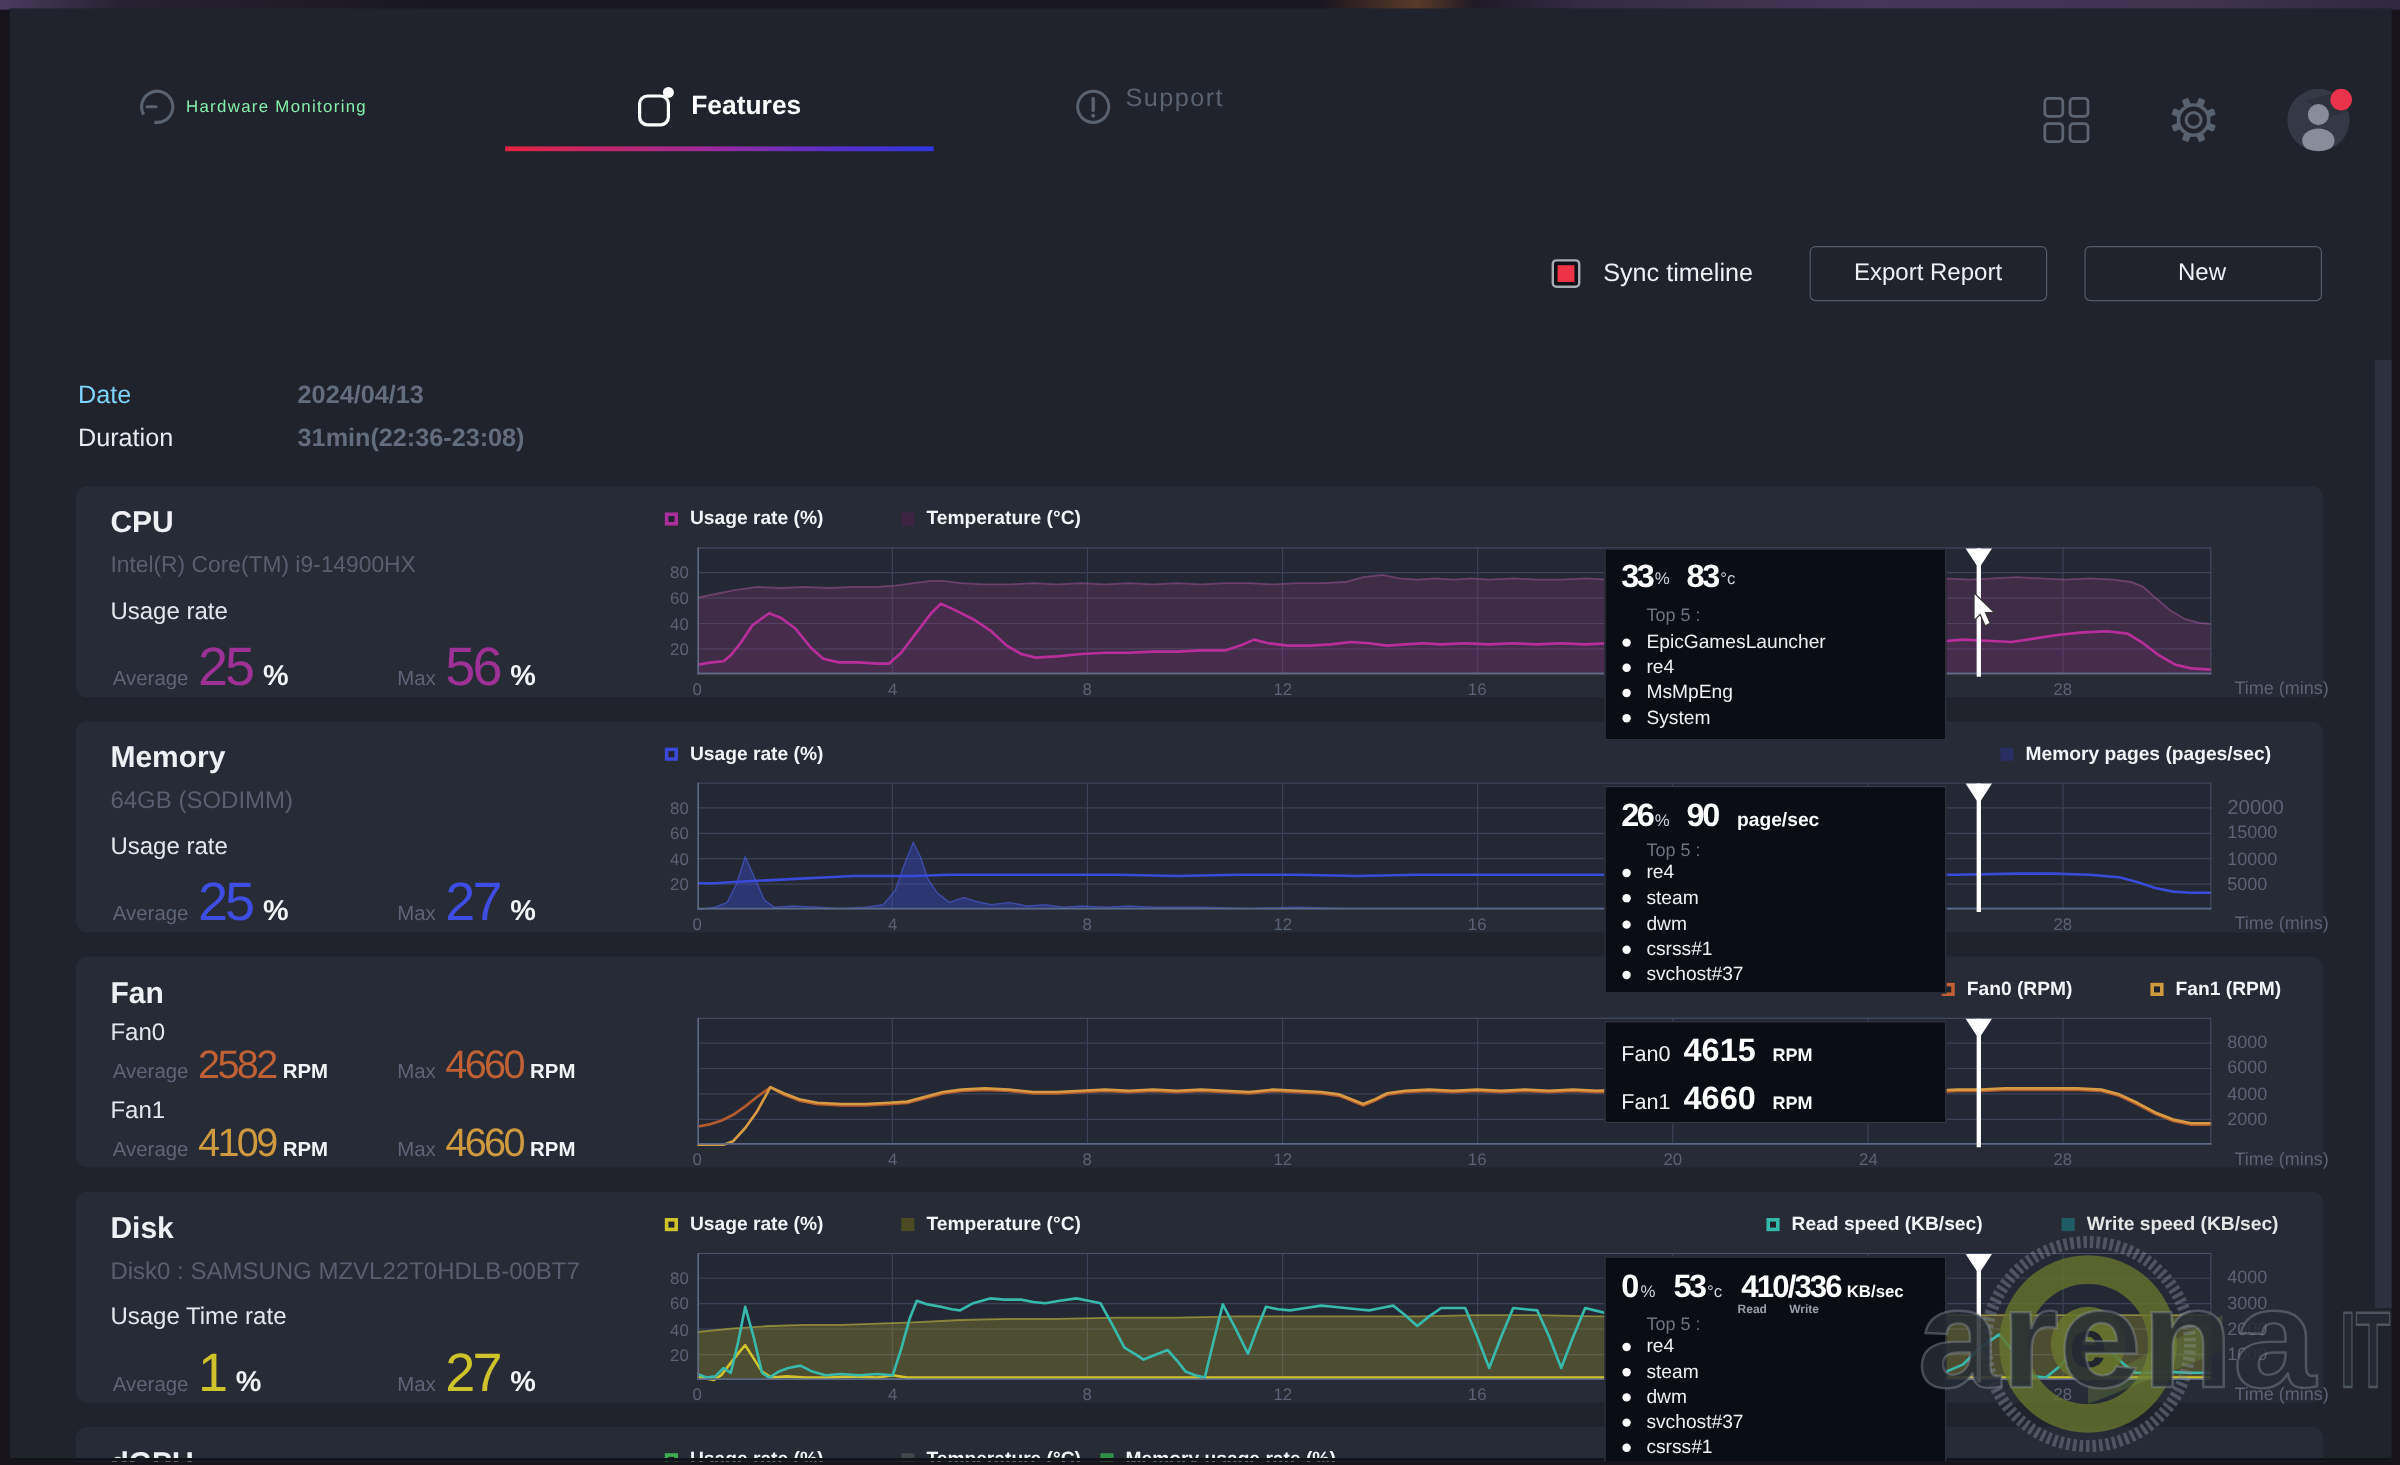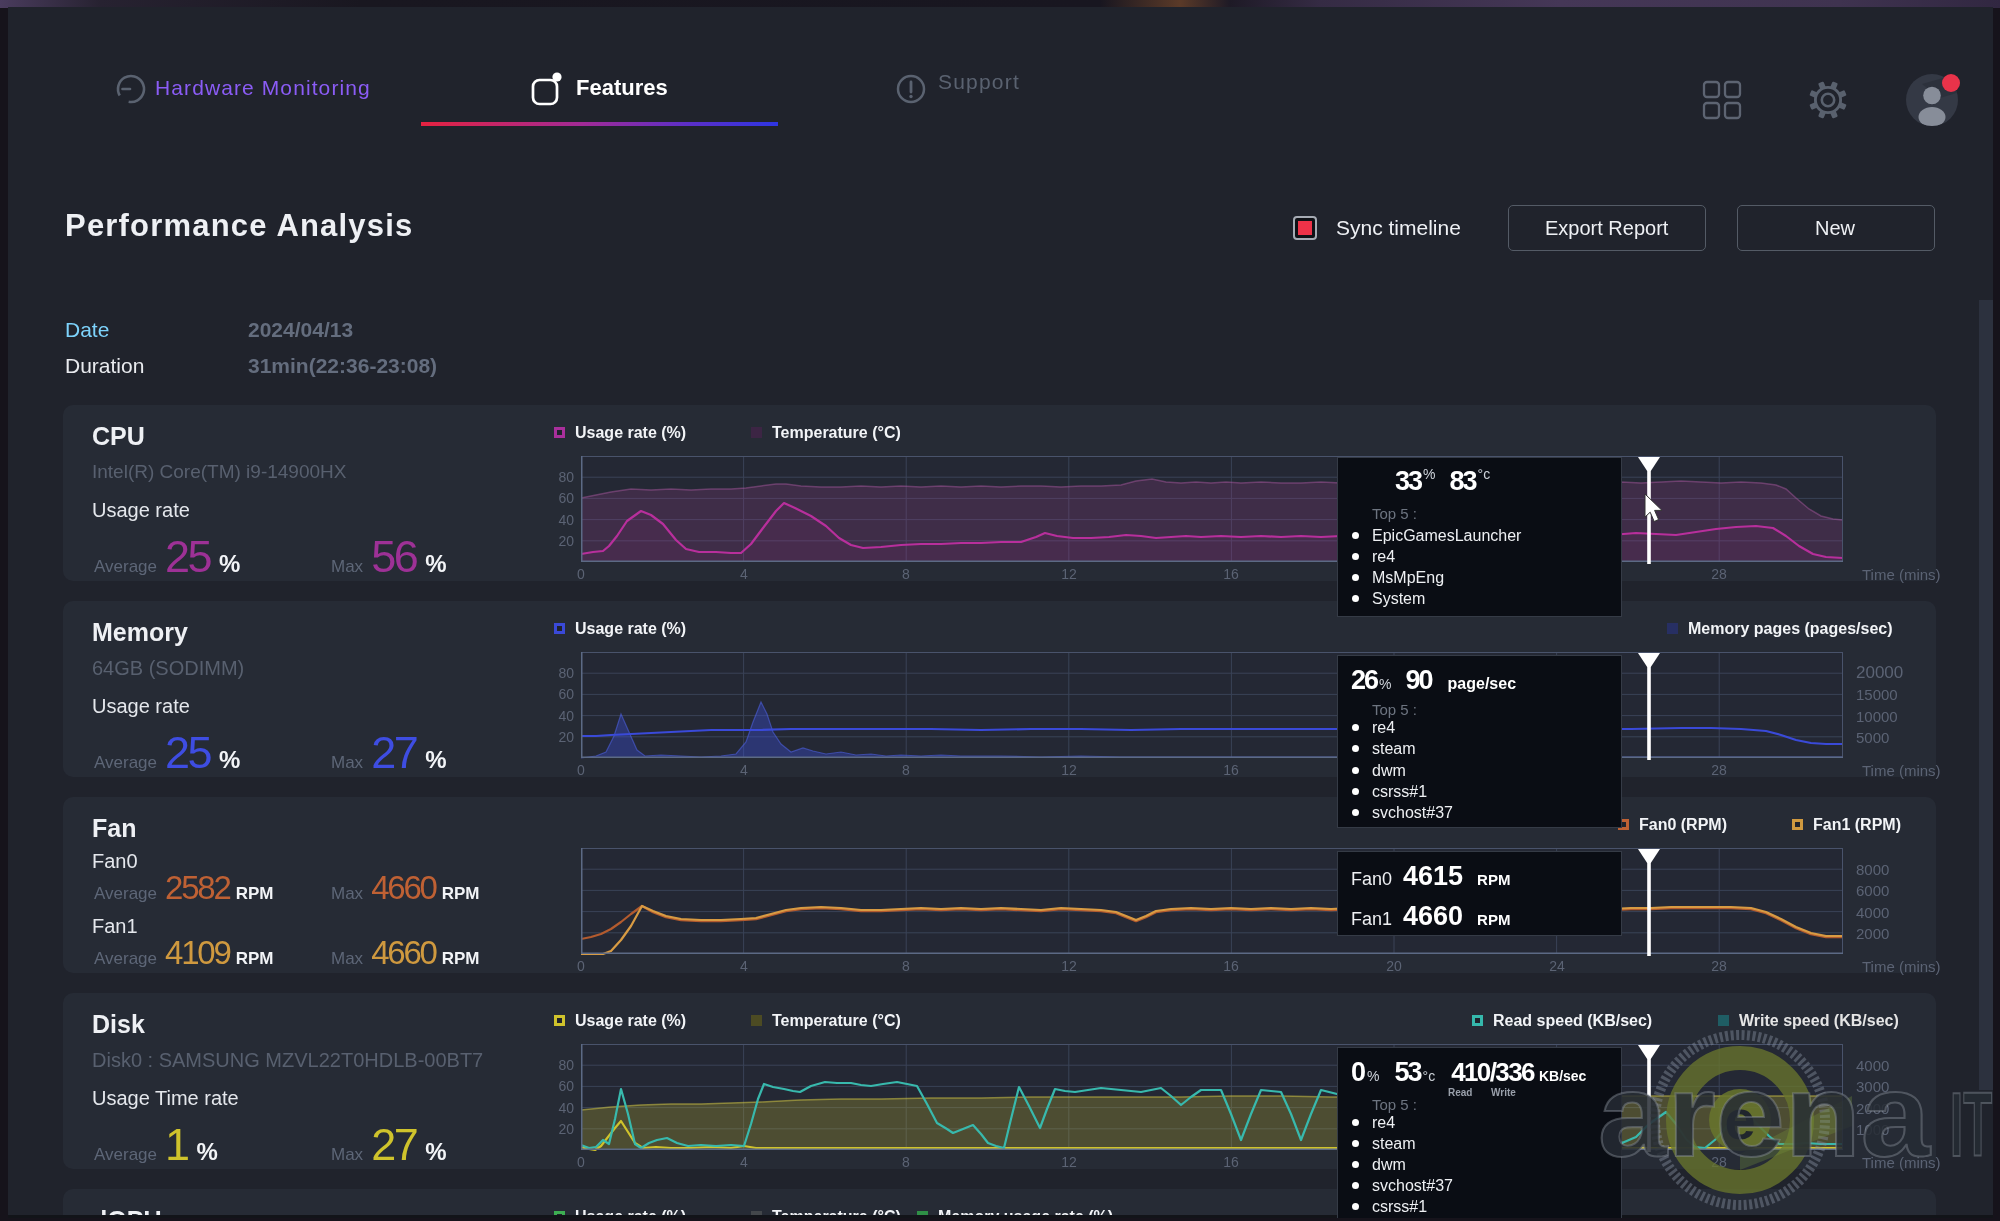--- a/index.html
+++ b/index.html
@@ -17,21 +17,21 @@
 .axlbl{position:absolute;color:#5b6374;font-size:14px;white-space:nowrap}
 </style></head><body>
 
 <div class="abs" style="left:0;top:0;width:2000px;height:8px;background:linear-gradient(90deg,#4a3c5e 0%,#272231 5%,#191720 18%,#181620 55%,#5b3a28 59%,#1e1a26 61.5%,#352b44 66%,#453757 78%,#3f3350 92%,#312741 100%)"></div>
 <div class="win">
 
 <svg class="abs" style="left:107px;top:66px" width="32" height="32">
  <circle cx="16" cy="16" r="13" fill="none" stroke="#5a6270" stroke-width="2.6" stroke-dasharray="70 11.7" transform="rotate(150 16 16)"></circle>
  <line x1="7.5" y1="16" x2="15" y2="16" stroke="#5a6270" stroke-width="2.6" stroke-linecap="round"></line>
 </svg>
-<div class="lbl ctr" style="left:147px;top:81px;font-size:21px;letter-spacing:1.1px;color:#8b5cf6">Hardware Monitoring</div>
+<div class="lbl ctr" style="left:147px;top:81px;font-size:14px;letter-spacing:1.1px;color:#86efac">Hardware Monitoring</div>
 <svg class="abs" style="left:523px;top:64px" width="36" height="38">
  <rect x="2" y="9" width="24" height="24" rx="6.5" fill="none" stroke="#fff" stroke-width="2.7"></rect>
  <circle cx="26" cy="6" r="4.6" fill="#fff"></circle>
 </svg>
 <div class="lbl ctr" style="left:568px;top:81px;font-size:22px;font-weight:bold;color:#fff">Features</div>
 <div class="abs" style="left:413px;top:115px;width:357px;height:3.5px;background:linear-gradient(90deg,#e52240,#a22a96 45%,#5b2fc8 75%,#2e35e2)"></div>
 <svg class="abs" style="left:887px;top:66px" width="32" height="32">
  <circle cx="16" cy="16" r="13" fill="none" stroke="#5a6270" stroke-width="2.5"></circle>
  <line x1="16" y1="9" x2="16" y2="19" stroke="#5a6270" stroke-width="2.8" stroke-linecap="round"></line>
  <circle cx="16" cy="23.5" r="1.7" fill="#5a6270"></circle>
@@ -64,21 +64,20 @@
         </clipPath>
       </defs>
  <circle cx="26" cy="26" r="26" fill="#343945"></circle>
  <g clip-path="url(#avc)">
    <path d="M16 10 L44 2 L54 18 L34 24 Z" fill="#2c313c"></path>
    <circle cx="26" cy="21.5" r="8.8" fill="#878d99"></circle>
    <ellipse cx="26" cy="43" rx="13.5" ry="10" fill="#878d99"></ellipse>
  </g>
  <circle cx="45" cy="9" r="9" fill="#e9334a"></circle>
 </svg>
-<div class="lbl ctr t-white" style="left:57px;top:219px;font-size:31px;font-weight:bold;letter-spacing:1.2px">Performance Analysis</div>
 <div class="abs" style="left:1285px;top:209px;width:24px;height:24px;border:2px solid #a6abb4;border-radius:4px;background:#0f1116">
  <div class="abs" style="left:3px;top:3px;width:14px;height:14px;background:#ee3248"></div>
     </div>
 <div class="lbl ctr" style="left:1328px;top:221px;font-size:21px;color:#eef0f4">Sync timeline</div>
 <div class="abs" style="left:1500px;top:198px;width:198px;height:46px;border:1.5px solid #545b66;border-radius:5px"></div>
 <div class="lbl ctr t-white" style="left:1537px;top:221px;font-size:20px">Export Report</div>
 <div class="abs" style="left:1729px;top:198px;width:198px;height:46px;border:1.5px solid #545b66;border-radius:5px"></div>
 <div class="lbl ctr t-white" style="left:1807px;top:221px;font-size:20px">New</div>
 <div class="lbl ctr" style="left:57px;top:323px;font-size:21px;color:#7dd3fc">Date</div>
 <div class="lbl ctr" style="left:240px;top:323px;font-size:21px;font-weight:bold;color:#646d7e">2024/04/13</div>
@@ -341,21 +340,21 @@
     <div class="axlbl" style="left:1854px;top:1155px;transform:translateY(-50%);font-size:15px">Time (mins)</div>
 <div class="panel" style="top:1182px"></div>
 <div class="lbl ctr" style="left:84px;top:1213px;font-size:25px;font-weight:bold;color:#eef0f4">dGPU</div>
 <div class="legsq" style="left:546px;top:1204px;border:3px solid #3dae52;background:#20232c"></div>
     <div class="lbl ctr" style="left:567px;top:1210px;font-size:16px;font-weight:bold;color:#f2f4f7">Usage rate (%)</div>
 <div class="legsq" style="left:743px;top:1204px;background:#43474b"></div>
     <div class="lbl ctr" style="left:764px;top:1210px;font-size:16px;font-weight:bold;color:#f2f4f7">Temperature (°C)</div>
 <div class="legsq" style="left:909px;top:1204px;background:#2f8f46"></div>
     <div class="lbl ctr" style="left:930px;top:1210px;font-size:16px;font-weight:bold;color:#f2f4f7">Memory usage rate (%)</div>
 <div class="tip" style="left:1329px;top:450px;width:285px;height:160px"></div>
-<div class="lbl" style="left:1387px;top:474px;transform:translateY(-50%);display:flex;align-items:flex-start;z-index:31;position:absolute">
+<div class="lbl" style="left:1343px;top:474px;transform:translateY(-50%);display:flex;align-items:center;z-index:31;position:absolute">
       <span style="font-size:27px;font-weight:bold;color:#fff;letter-spacing:-2px">33</span>
       <span style="font-size:14px;color:#cfd4db;margin-left:2px">%</span>
       <span style="font-size:27px;font-weight:bold;color:#fff;margin-left:14px;letter-spacing:-2px">83</span>
       <span style="font-size:14px;color:#cfd4db;margin-left:2px">°c</span>
     </div>
 <div class="tiptxt ctr" style="left:1364px;top:506px;color:#6d7480;font-size:15px;z-index:31">Top 5 :</div>
 <div class="abs" style="z-index:31">
       <div class="dot" style="left:1344px;top:525px"></div>
       <div class="tiptxt ctr" style="left:1364px;top:529px">EpicGamesLauncher</div>
       <div class="dot" style="left:1344px;top:546px"></div>

